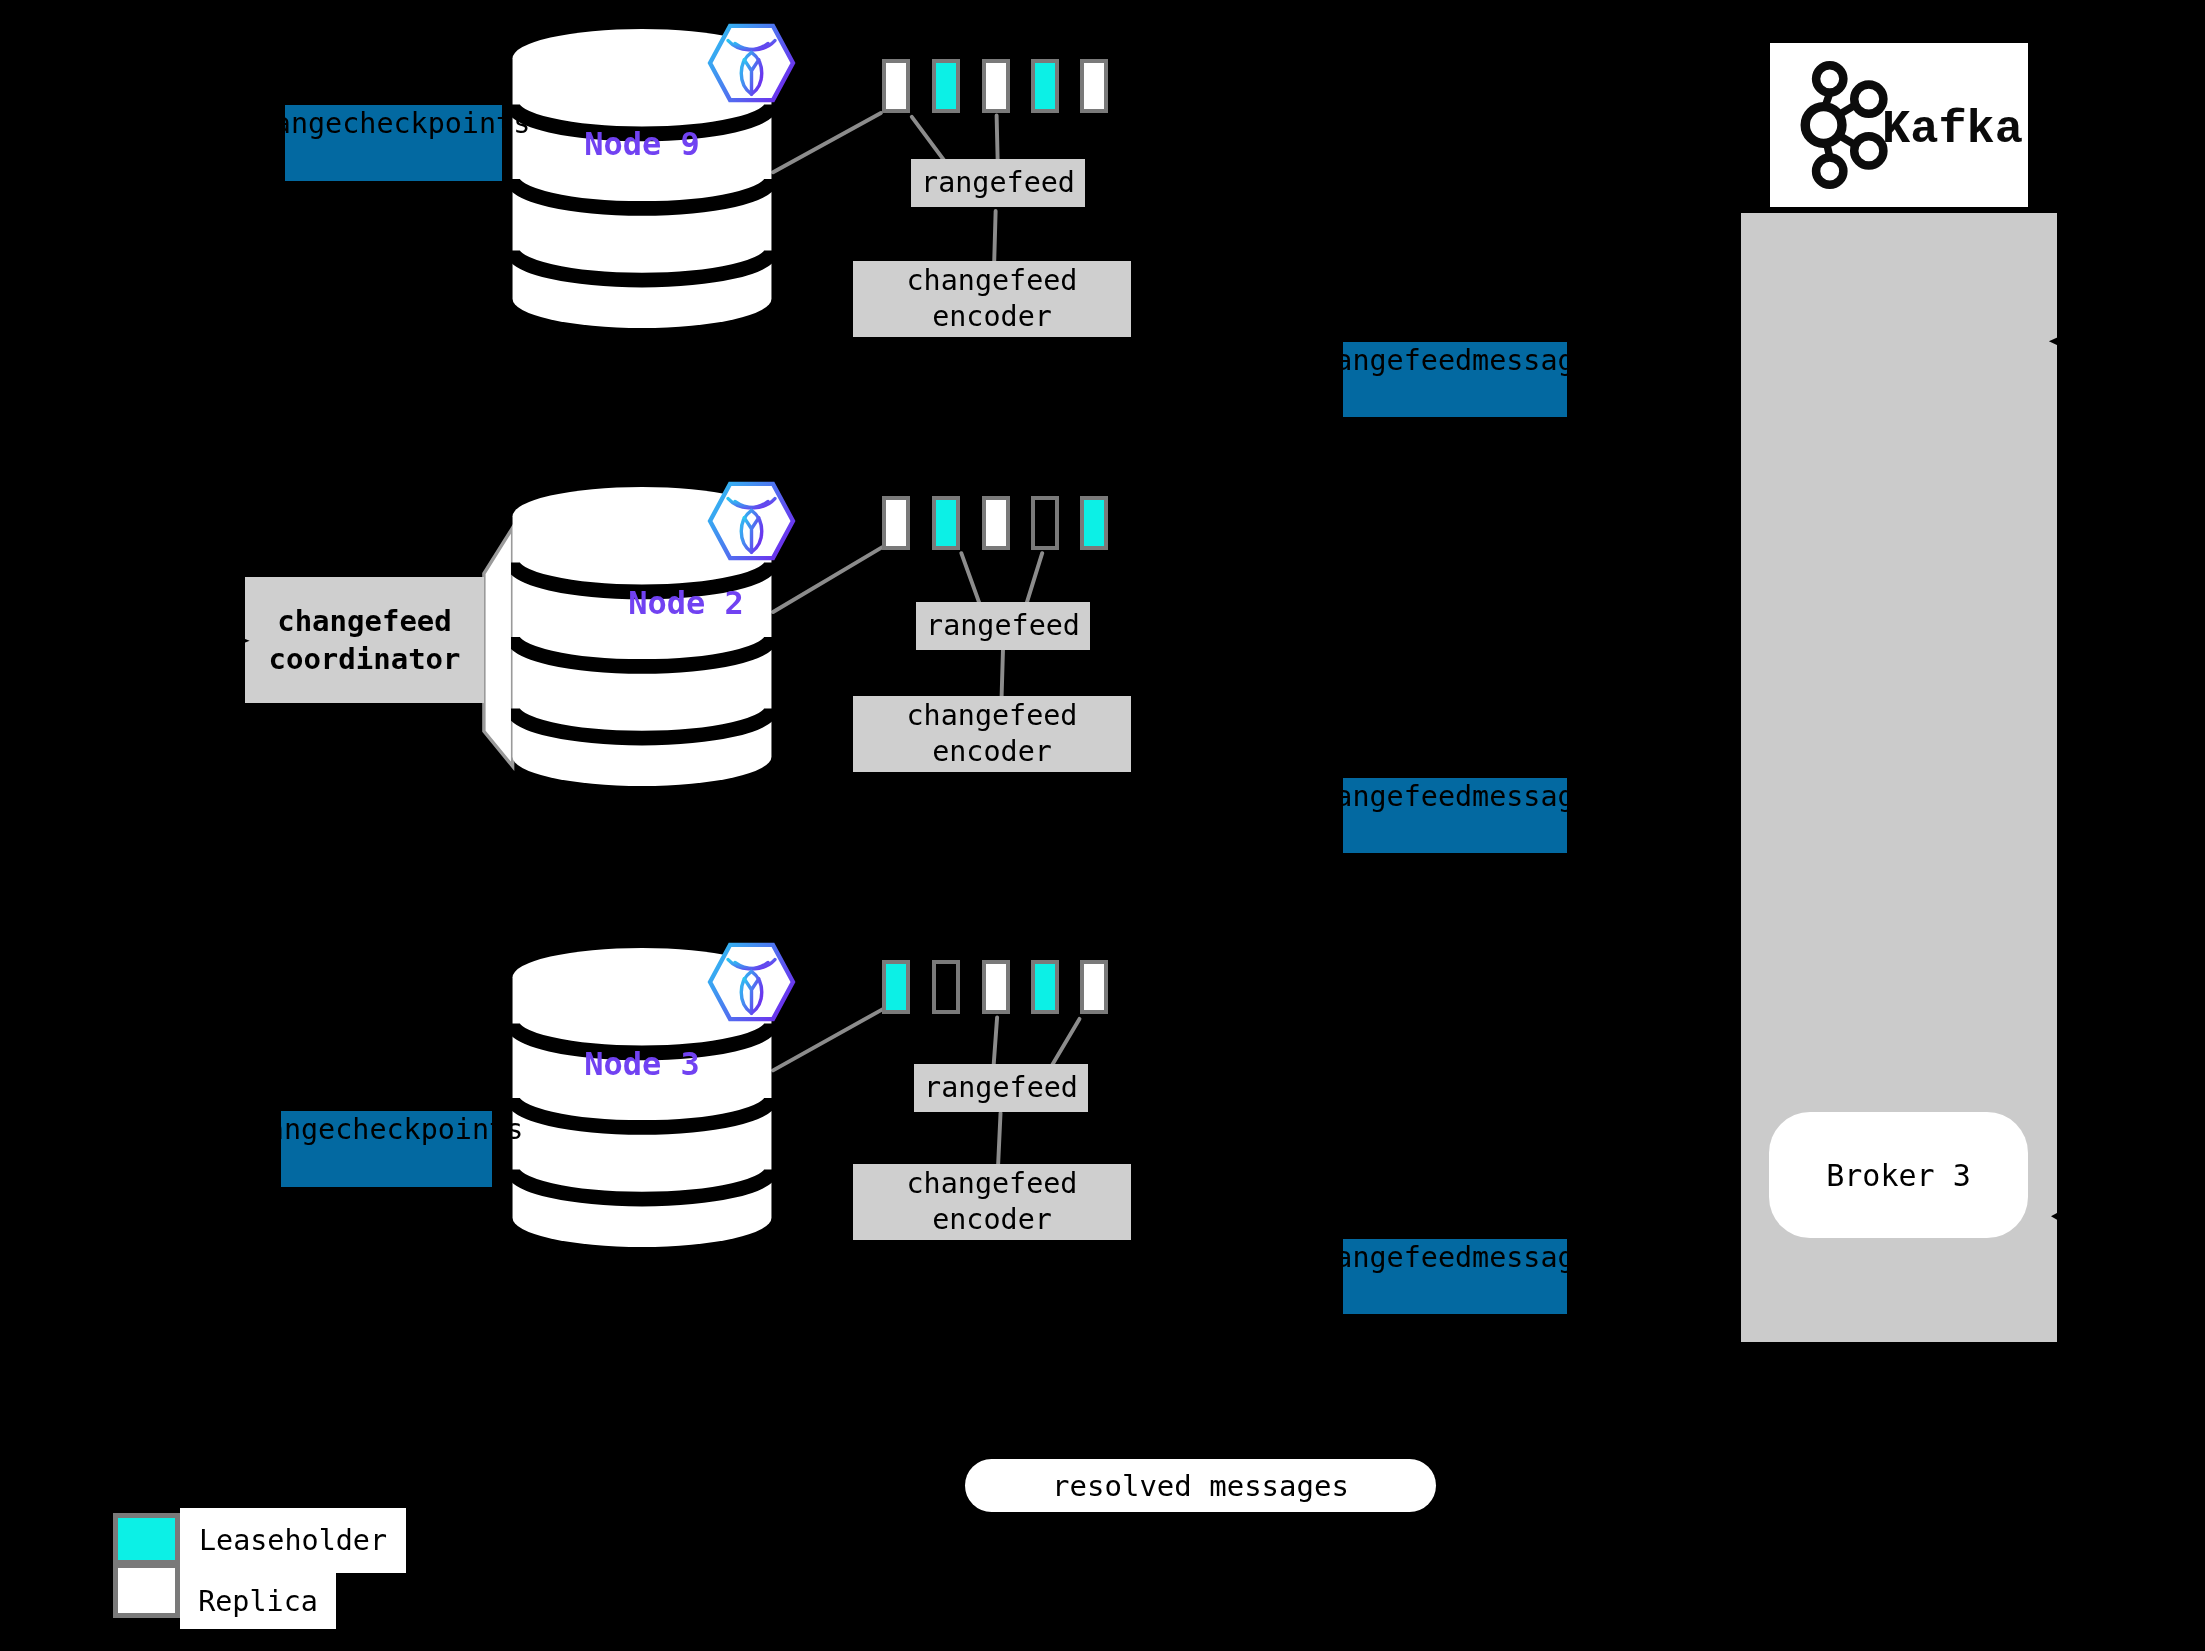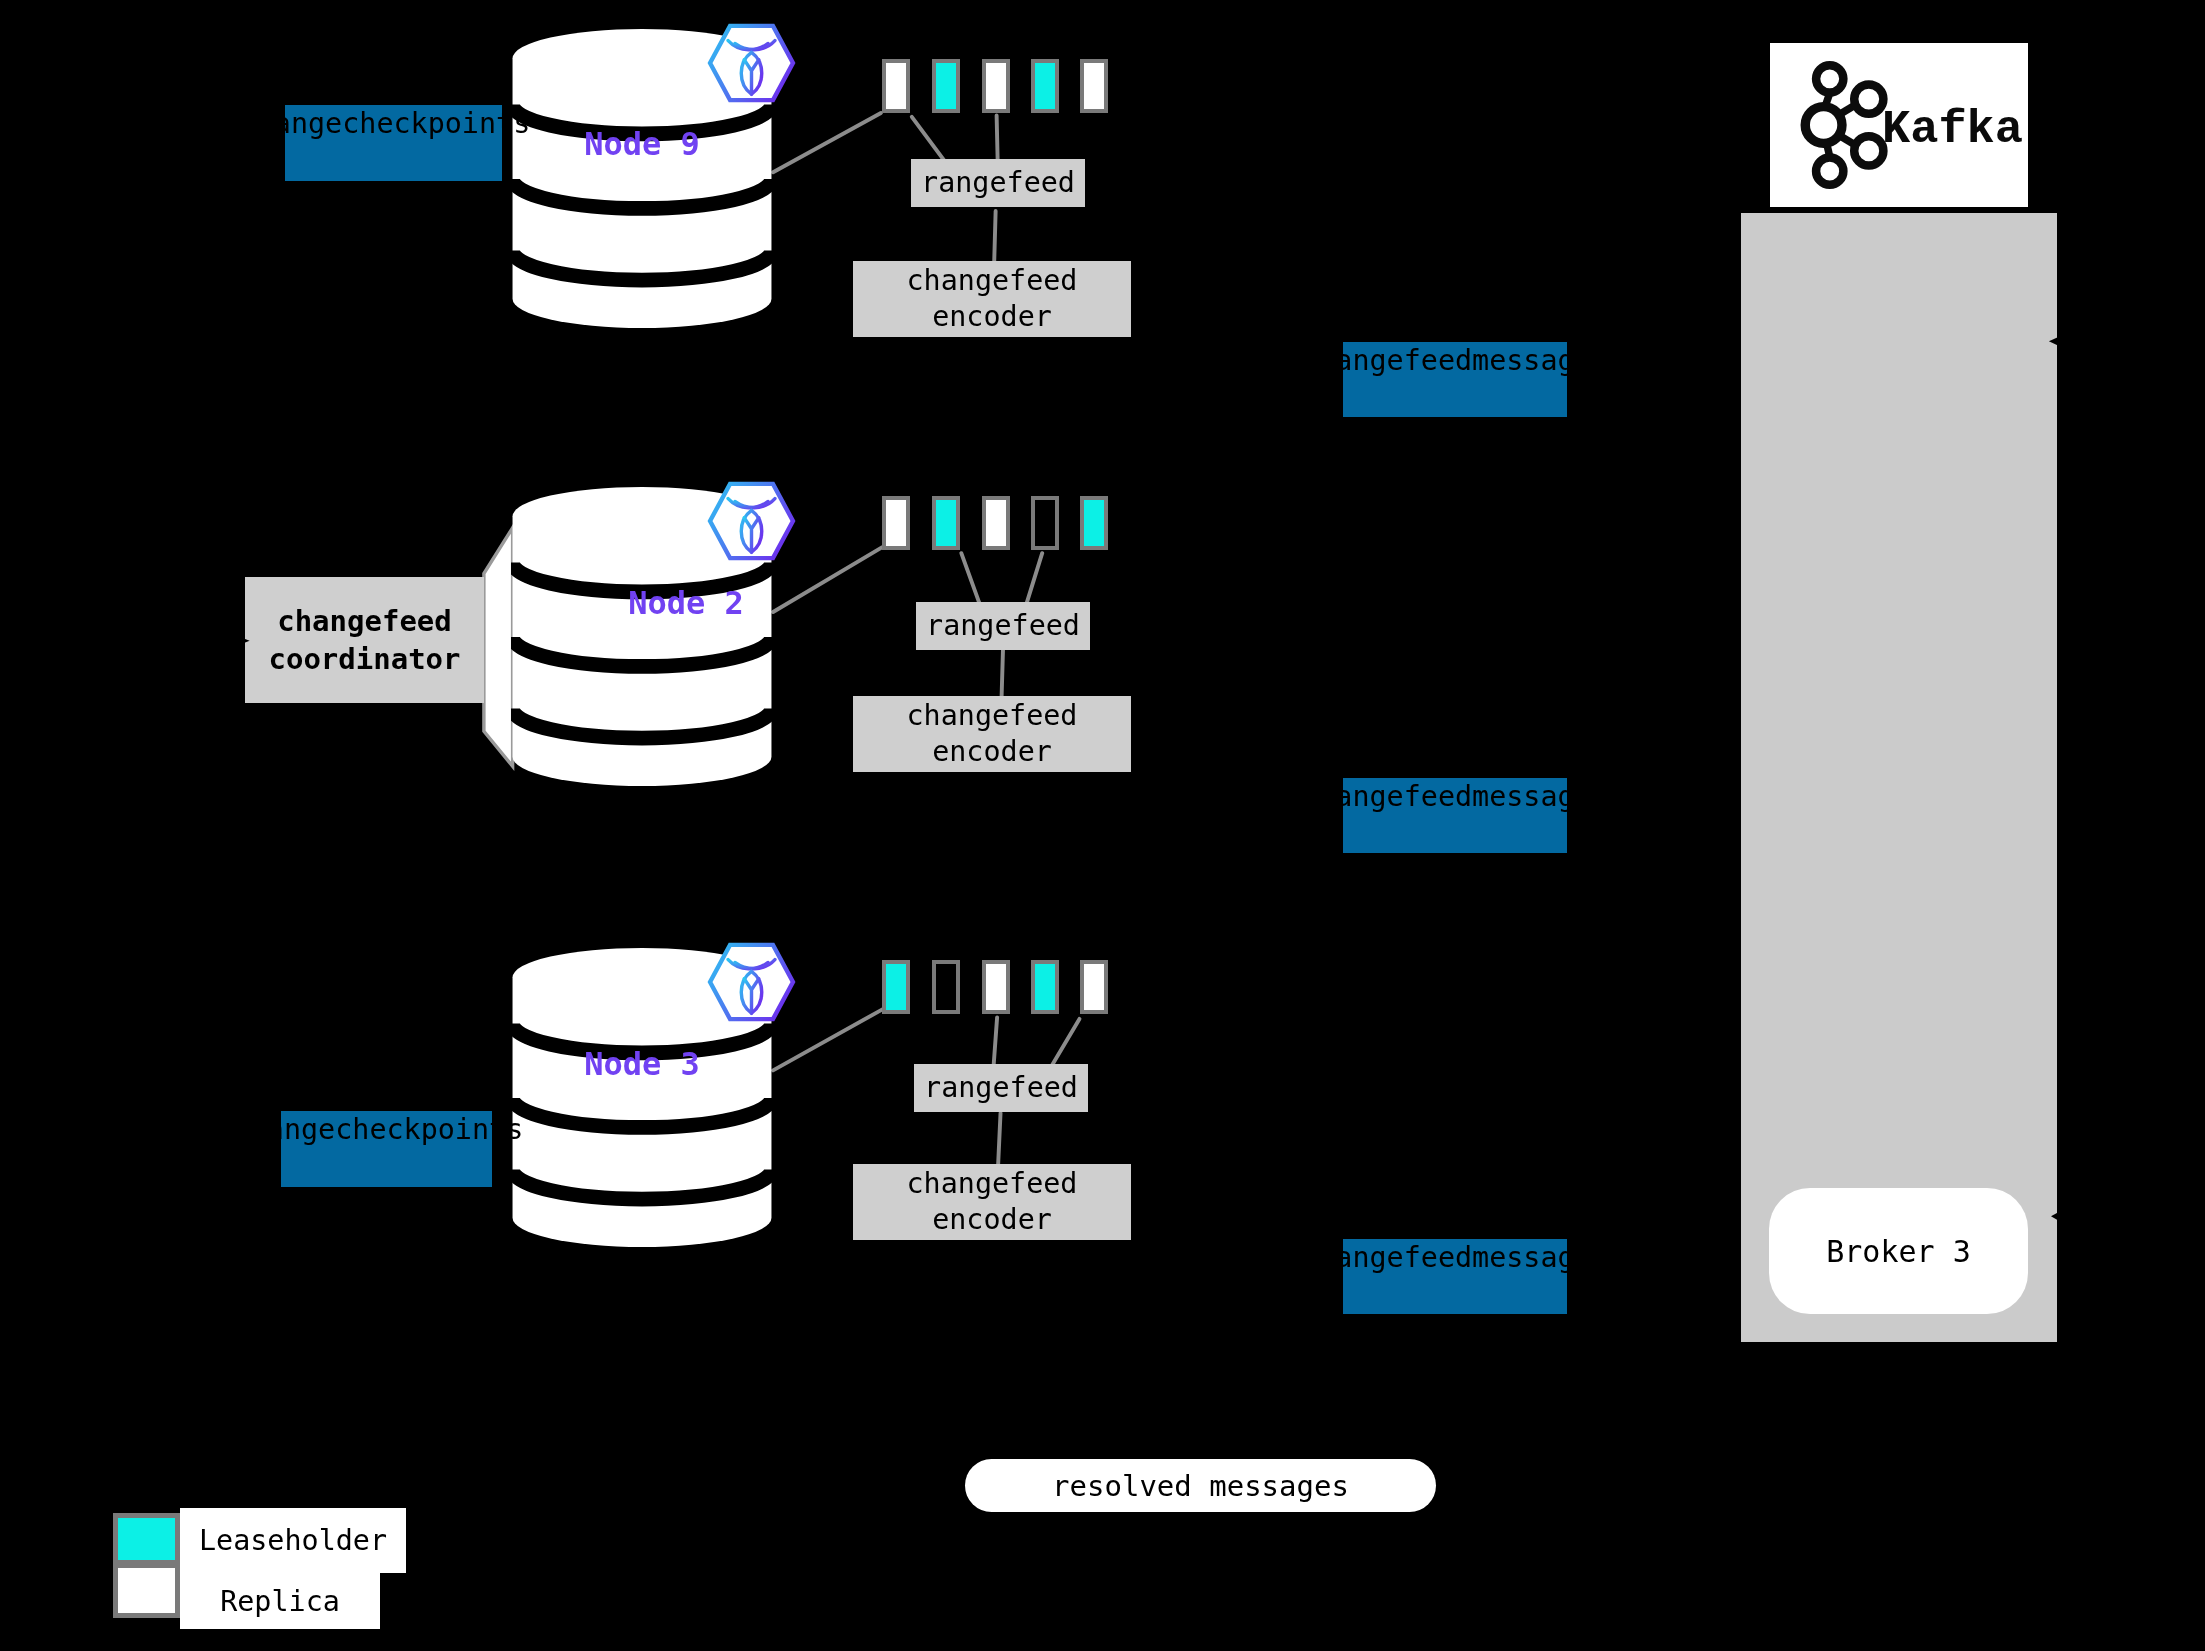--- a/index.html
+++ b/index.html
@@ -82,21 +82,21 @@
         <circle cx="95" cy="52" r="29" stroke-width="18"></circle>
         <circle cx="82" cy="150" r="39" stroke-width="20"></circle>
         <circle cx="95" cy="248" r="29" stroke-width="18"></circle>
         <circle cx="178" cy="95" r="31" stroke-width="18"></circle>
         <circle cx="178" cy="205" r="31" stroke-width="18"></circle>
       </g>
     </svg>
   </div>
   <div class="kafka-word">Kafka</div>
 
-  <div class="broker" style="top:1188px;">Broker 3</div>
+  <div class="broker" style="top:1112px;">Broker 3</div>
 
   <svg class="abs" style="left:2044px;top:333px" width="17.6" height="17.6" viewBox="0 0 36 36">
     <polygon points="10,17 34,6 34,28" fill="#000"></polygon>
   </svg>
   <svg class="abs" style="left:2049px;top:1210px" width="9.8" height="12.7" viewBox="0 0 20 26">
     <polygon points="4,13 20,4 20,22" fill="#000"></polygon>
   </svg>
 
   <svg class="abs" style="left:511px;top:25.5px" width="262" height="306" viewBox="0 0 534 624">
     <path d="M3 66 A264 60 0 0 1 531 66 L531 556 A264 60 0 0 1 3 556 Z" fill="#ffffff"></path>
@@ -238,16 +238,16 @@
   <div class="whitebox" style="left:281px;top:1111px;width:211px;height:76px;">
     <div class="ln">range</div>
     <div class="ln">checkpoints</div>
   </div>
 
   <div class="pill">resolved messages</div>
 
   <div class="lg-square leaseholder" style="top:1513px;height:52px;"></div>
   <div class="lg-square replica" style="top:1563px;height:55px;"></div>
   <div class="lg-label" style="left:180px;top:1508px;width:226px;height:65px;">Leaseholder</div>
-  <div class="lg-label" style="left:180px;top:1573px;width:200px;height:56px;">Replica</div>
+  <div class="lg-label" style="left:180px;top:1573px;width:156px;height:56px;">Replica</div>
 
 </div>
 
 
 </body></html>

